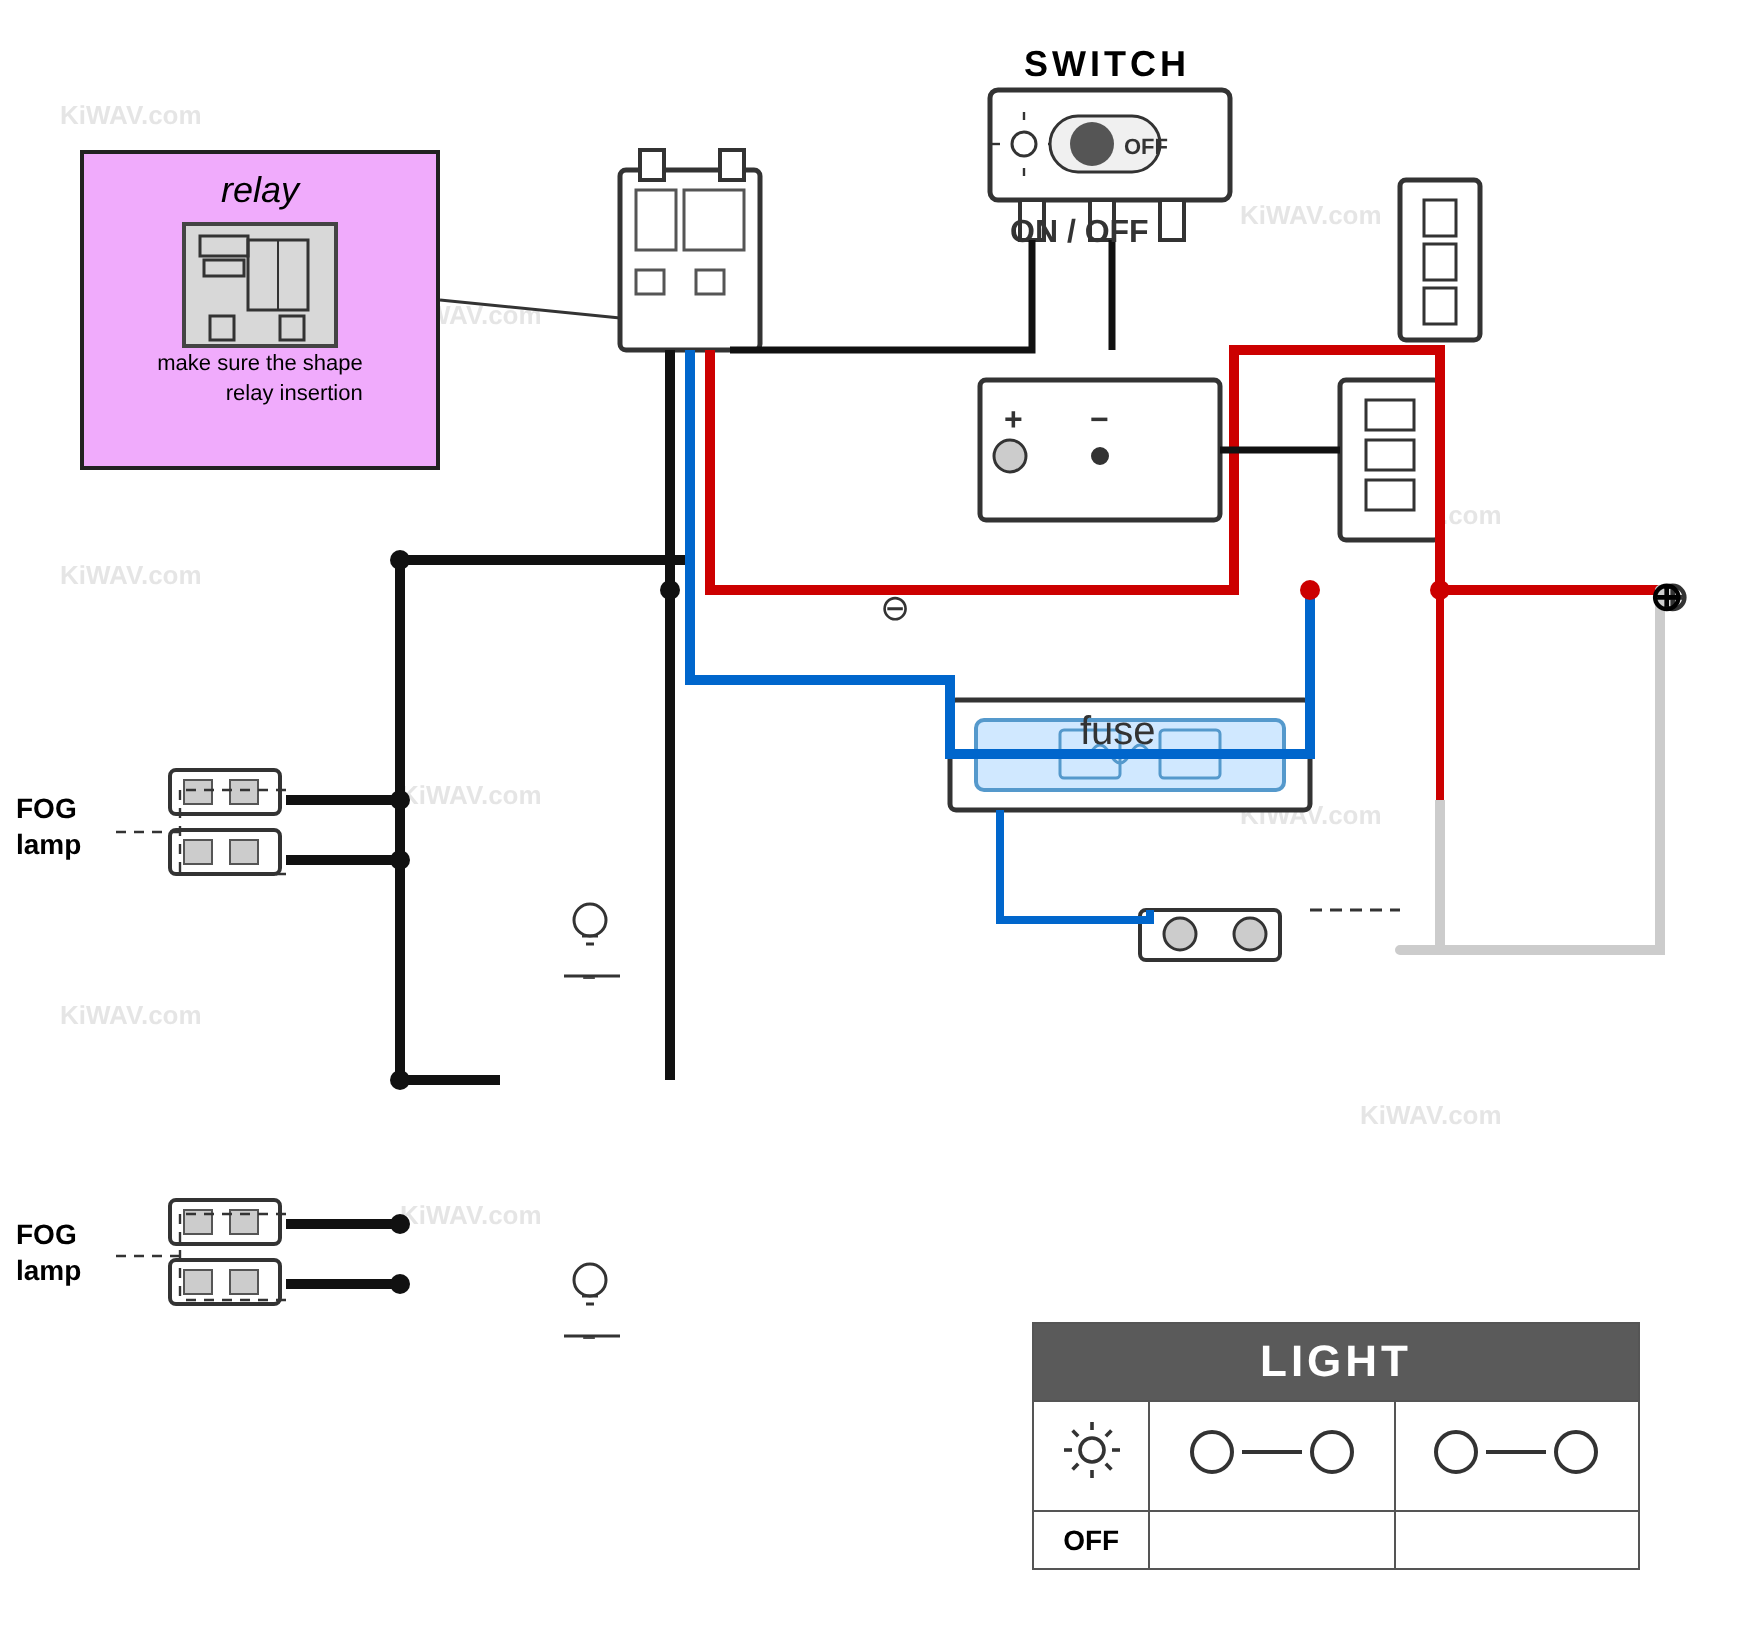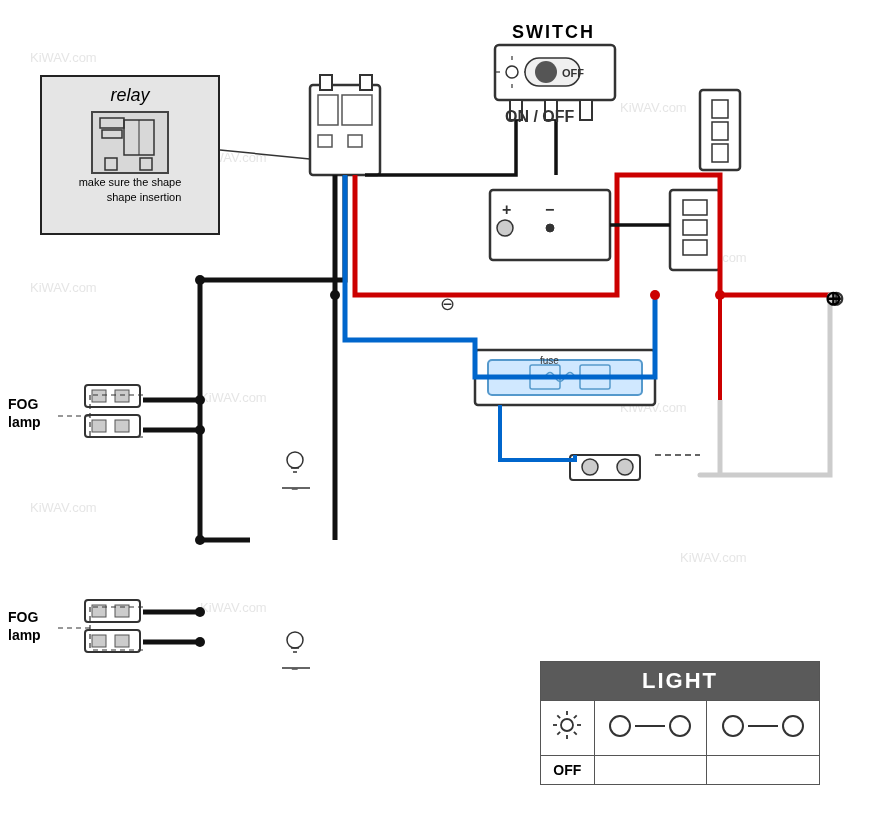--- a/index.html
+++ b/index.html
@@ -9,21 +9,21 @@
       background: #fff;
       font-family: Arial, sans-serif;
       overflow: hidden;
       position: relative;
     }
 
     .watermark {
       position: absolute;
       color: rgba(180,180,180,0.35);
       font-size: 13px;
-      font-weight: normal;
+      font-weight: bold;
       pointer-events: none;
       white-space: nowrap;
     }
 
     
     #diagram {
       width: 870px;
       height: 815px;
       position: relative;
       background: #fff;
@@ -36,21 +36,21 @@
       width: 870px;
       height: 815px;
     }
 
     
     .legend-table {
       position: absolute;
       bottom: 30px;
       right: 50px;
       border-collapse: collapse;
-      width: 280px;
+      width: 304px;
     }
 
     .legend-table th, .legend-table td {
       border: 1.5px solid #555;
       text-align: center;
       padding: 6px 10px;
     }
 
     .legend-header {
       background: #5a5a5a;
@@ -94,21 +94,21 @@
       display: inline-block;
     }
 
     .relay-box {
       position: absolute;
       top: 75px;
       left: 40px;
       width: 180px;
       height: 160px;
       border: 2.5px solid #222;
-      background: #e5e5e5;
+      background: #f0abfc;
       display: flex;
       flex-direction: column;
       align-items: center;
       padding: 8px;
     }
 
     .relay-label {
       font-size: 18px;
       font-style: italic;
       margin-bottom: 4px;
@@ -146,21 +146,21 @@
       <rect x="12" y="20" width="20" height="8" fill="none" stroke="#333" stroke-width="1.5"></rect>
 
       <rect x="34" y="10" width="30" height="35" fill="none" stroke="#333" stroke-width="1.5"></rect>
       <line x1="49" y1="10" x2="49" y2="45" stroke="#333" stroke-width="1"></line>
 
       <rect x="15" y="48" width="12" height="12" fill="none" stroke="#333" stroke-width="1.5"></rect>
       <rect x="50" y="48" width="12" height="12" fill="none" stroke="#333" stroke-width="1.5"></rect>
     </svg>
     <div class="relay-text">
       <span>make sure the shape</span><br>
-      <span>shape insertion</span>
+      <span>relay insertion</span>
     </div>
   </div>
 
   <svg id="wiring-svg" viewBox="0 0 870 815">
 
     <line x1="220" y1="150" x2="320" y2="160" stroke="#333" stroke-width="1.5" marker-end="url(#arrow)"></line>
     <defs>
       <marker id="arrow" markerWidth="8" markerHeight="8" refX="6" refY="3" orient="auto">
         <path d="M0,0 L0,6 L8,3 z" fill="#333"></path>
       </marker>
@@ -307,21 +307,21 @@
     <circle cx="200" cy="612" r="5" fill="#111"></circle>
     <circle cx="200" cy="642" r="5" fill="#111"></circle>
     <circle cx="720" cy="295" r="5" fill="#cc0000"></circle>
     <circle cx="655" cy="295" r="5" fill="#cc0000"></circle>
   </svg>
 
   <div style="position:absolute;top:22px;left:512px;font-size:18px;font-weight:bold;letter-spacing:2px;">SWITCH</div>
 
   <div style="position:absolute;top:108px;left:505px;font-size:16px;font-weight:bold;color:#333;">ON / OFF</div>
 
-  <div style="position:absolute;top:355px;left:540px;font-size:10px;color:#333;">fuse</div>
+  <div style="position:absolute;top:355px;left:540px;font-size:20px;color:#333;">fuse</div>
 
   <div style="position:absolute;top:395px;left:8px;font-size:14px;font-weight:bold;line-height:1.3;">FOG<br>lamp</div>
 
   <div style="position:absolute;top:608px;left:8px;font-size:14px;font-weight:bold;line-height:1.3;">FOG<br>lamp</div>
 
   <div style="position:absolute;top:286px;left:825px;font-size:20px;font-weight:bold;">⊕</div>
 
   <table class="legend-table">
     <tbody>
         <tr>

